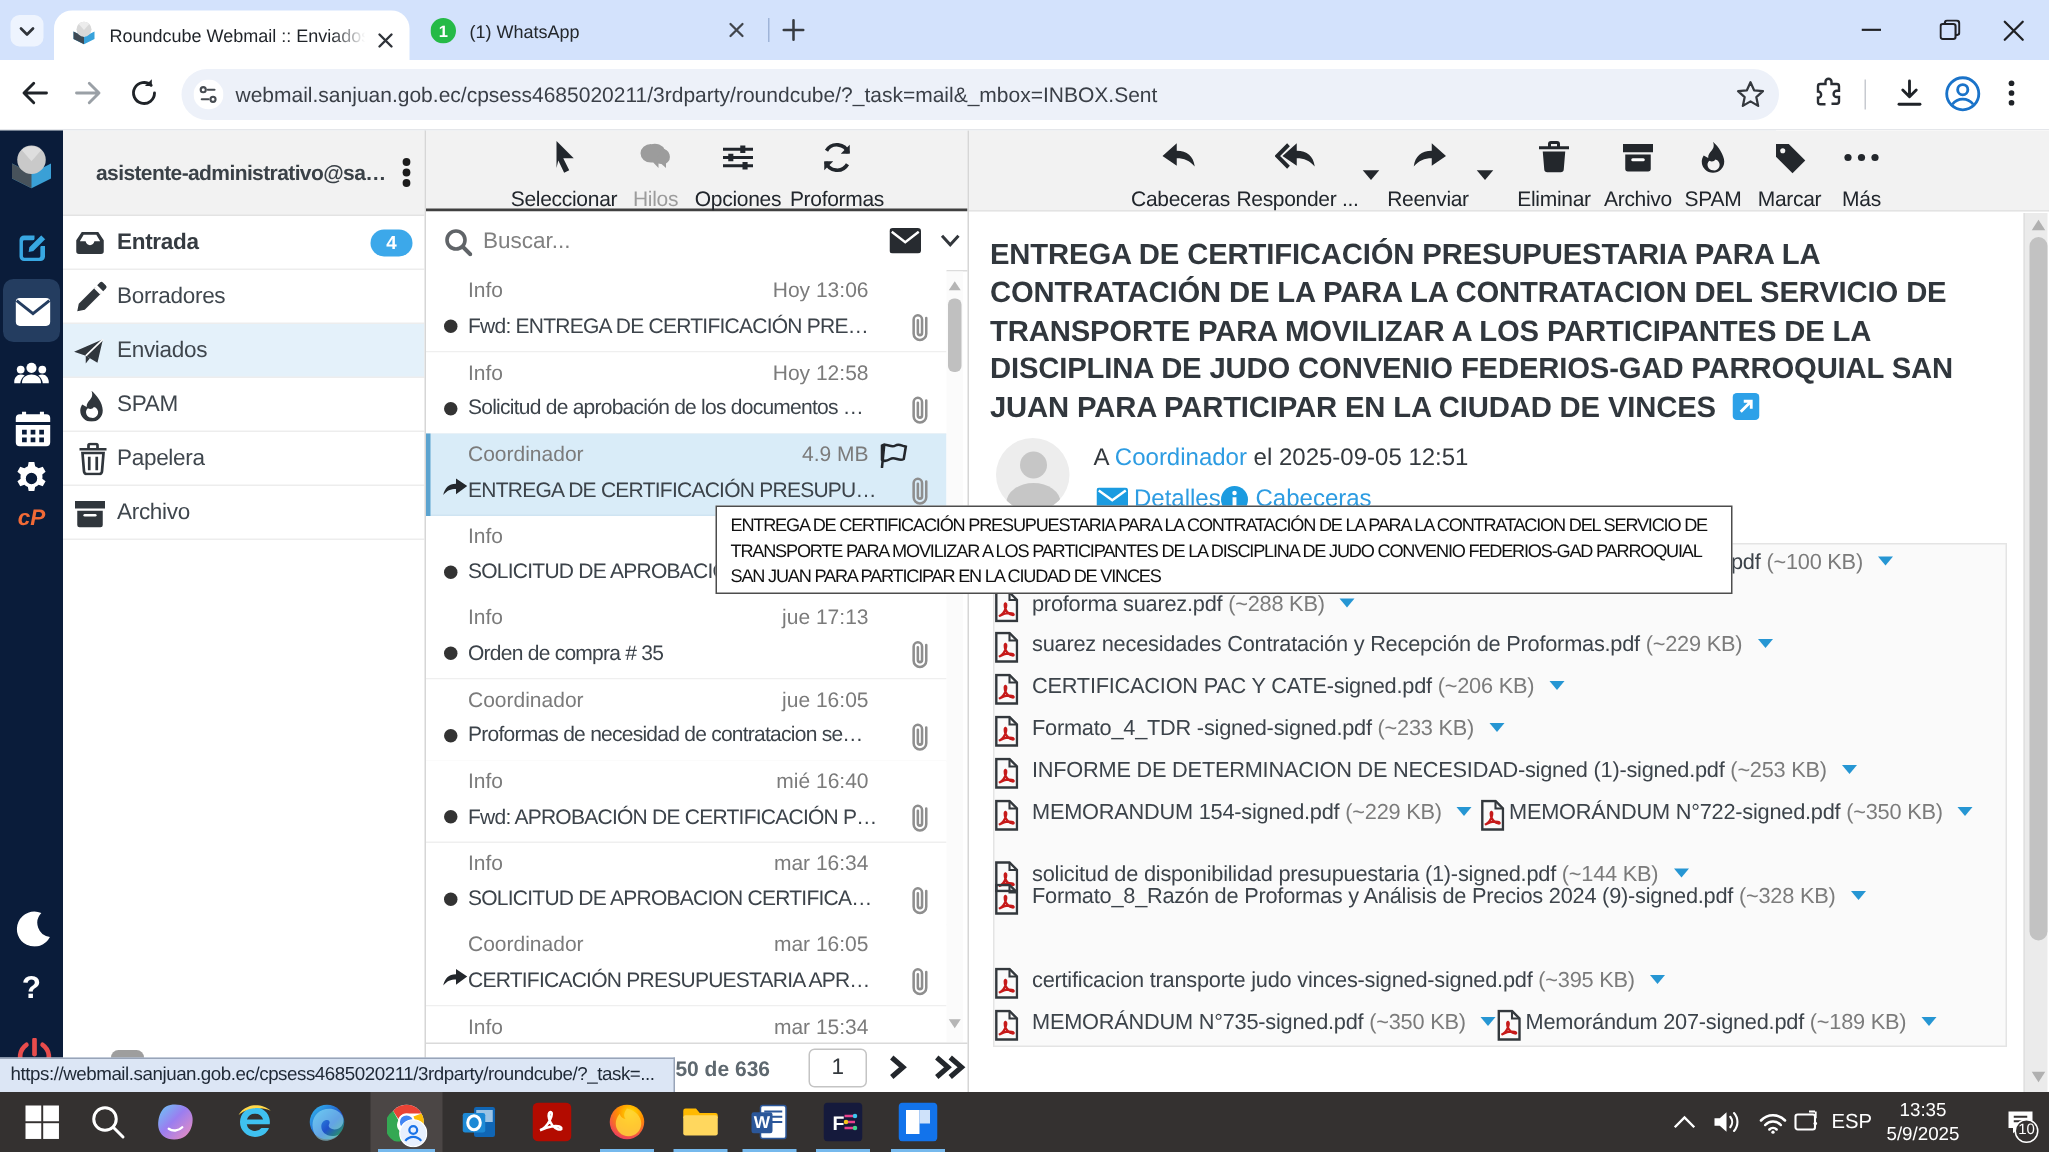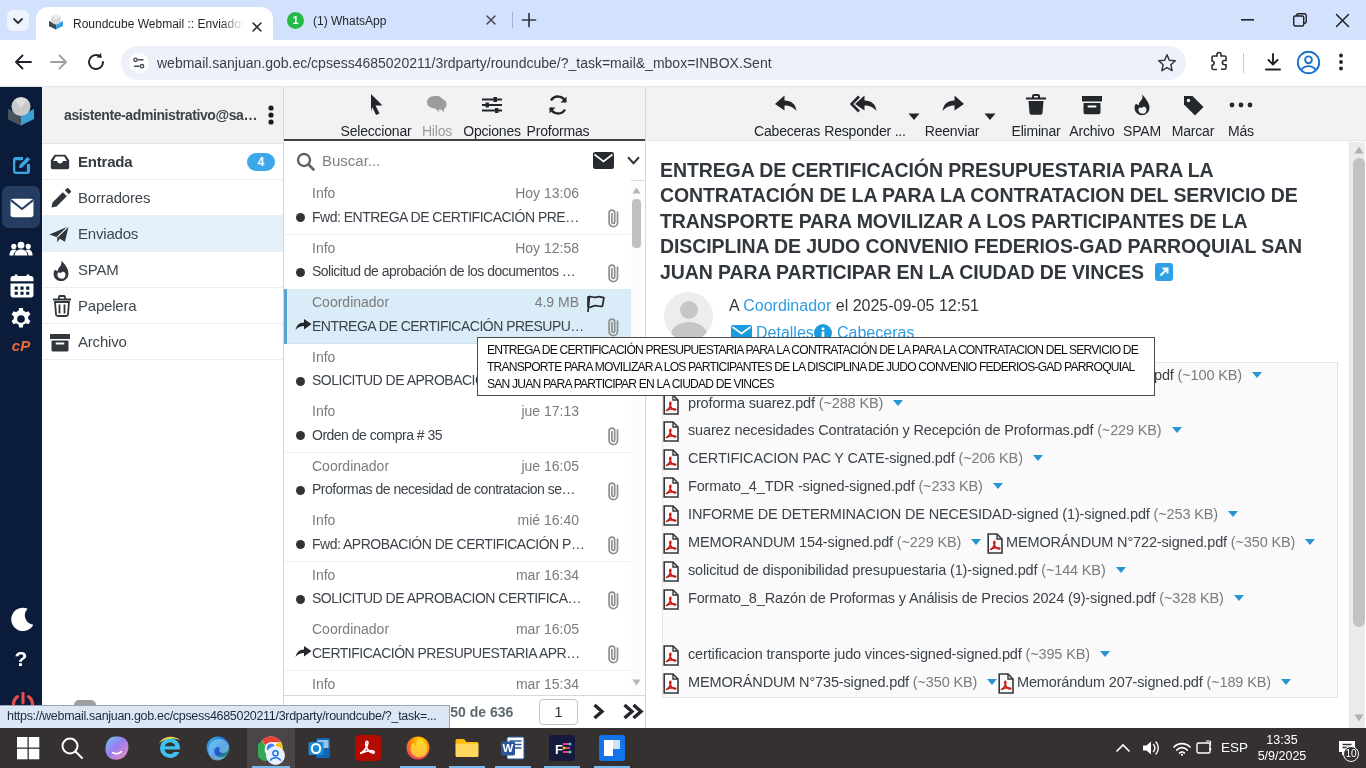--- a/index.html
+++ b/index.html
@@ -543,21 +543,21 @@
               <path d="M3.5 16.5 c1.5-.5 3-2.5 3.8-4.5 .6-1.7 .8-3.5 .2-3.7 -.9-.2-.9 2-.2 3.7 .8 1.8 2.6 3.6 4.6 4 .9 .1 1.2-.3 .6-.8 -1.2-.8-5.5-.6-7.5 .6 -.9 .5-1.5 1-1.5 .7z" fill="none" stroke="#c61a1a" stroke-width="1.5"></path>
             </svg>
             <span class="aname" style="left:25px">MEMORANDUM 154-signed.pdf <span class="sz">(~229 KB)</span><span class="acaret"></span></span>
             <svg class="aic" style="left:324px" width="16" height="21" viewBox="0 0 16 21">
               <path d="M1.2 1 H10 L15 6 V20 H1.2 z" fill="none" stroke="#33383d" stroke-width="1.6"></path>
               <path d="M10 1 v5 h5" fill="none" stroke="#33383d" stroke-width="1.4"></path>
               <path d="M3.5 16.5 c1.5-.5 3-2.5 3.8-4.5 .6-1.7 .8-3.5 .2-3.7 -.9-.2-.9 2-.2 3.7 .8 1.8 2.6 3.6 4.6 4 .9 .1 1.2-.3 .6-.8 -1.2-.8-5.5-.6-7.5 .6 -.9 .5-1.5 1-1.5 .7z" fill="none" stroke="#c61a1a" stroke-width="1.5"></path>
             </svg>
             <span class="aname" style="left:343px">MEMORÁNDUM N°722-signed.pdf <span class="sz">(~350 KB)</span><span class="acaret"></span></span>
           </div>
-        <div class="arow" style="top:195px">
+        <div class="arow" style="top:208px">
             <svg class="aic" width="16" height="21" viewBox="0 0 16 21">
               <path d="M1.2 1 H10 L15 6 V20 H1.2 z" fill="none" stroke="#33383d" stroke-width="1.6"></path>
               <path d="M10 1 v5 h5" fill="none" stroke="#33383d" stroke-width="1.4"></path>
               <path d="M3.5 16.5 c1.5-.5 3-2.5 3.8-4.5 .6-1.7 .8-3.5 .2-3.7 -.9-.2-.9 2-.2 3.7 .8 1.8 2.6 3.6 4.6 4 .9 .1 1.2-.3 .6-.8 -1.2-.8-5.5-.6-7.5 .6 -.9 .5-1.5 1-1.5 .7z" fill="none" stroke="#c61a1a" stroke-width="1.5"></path>
             </svg>
             <span class="aname" style="left:25px">solicitud de disponibilidad presupuestaria (1)-signed.pdf <span class="sz">(~144 KB)</span><span class="acaret"></span></span>
           </div>
         <div class="arow" style="top:223px">
             <svg class="aic" width="16" height="21" viewBox="0 0 16 21">
               <path d="M1.2 1 H10 L15 6 V20 H1.2 z" fill="none" stroke="#33383d" stroke-width="1.6"></path>

